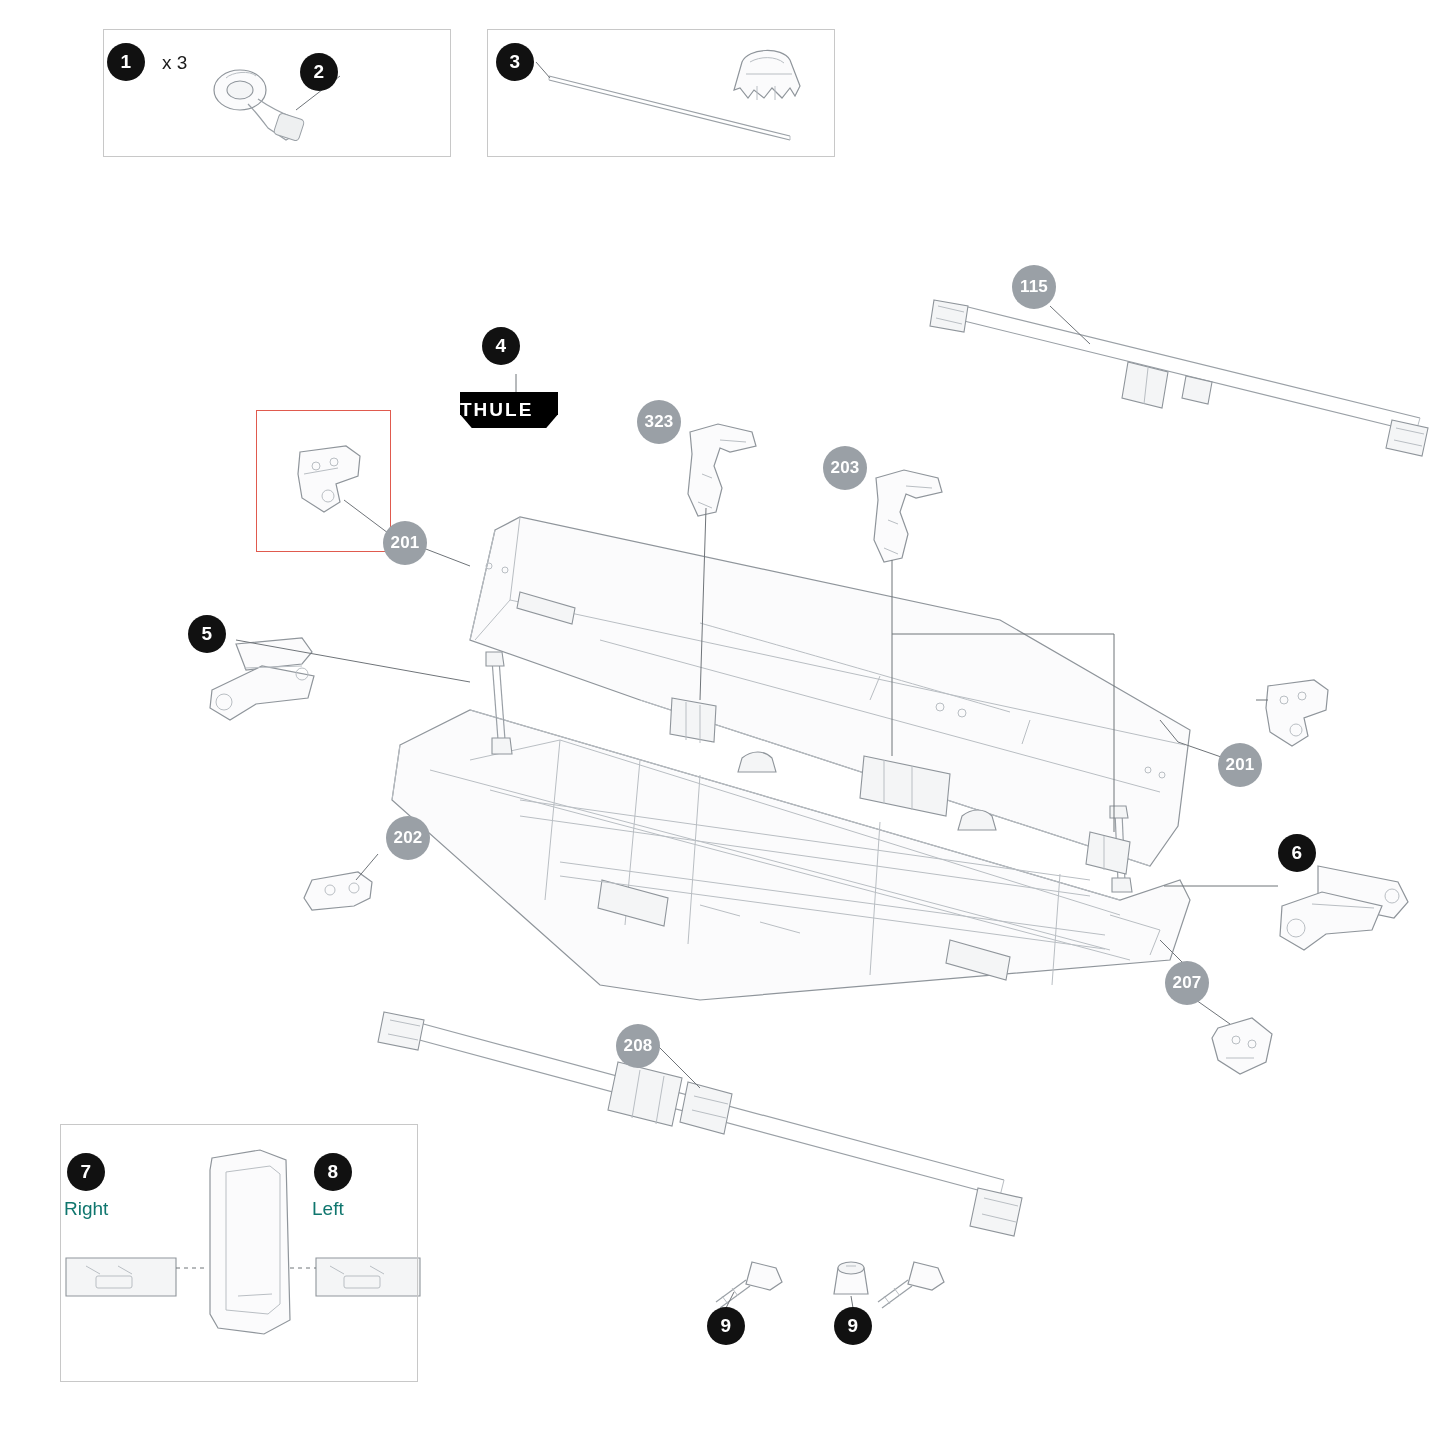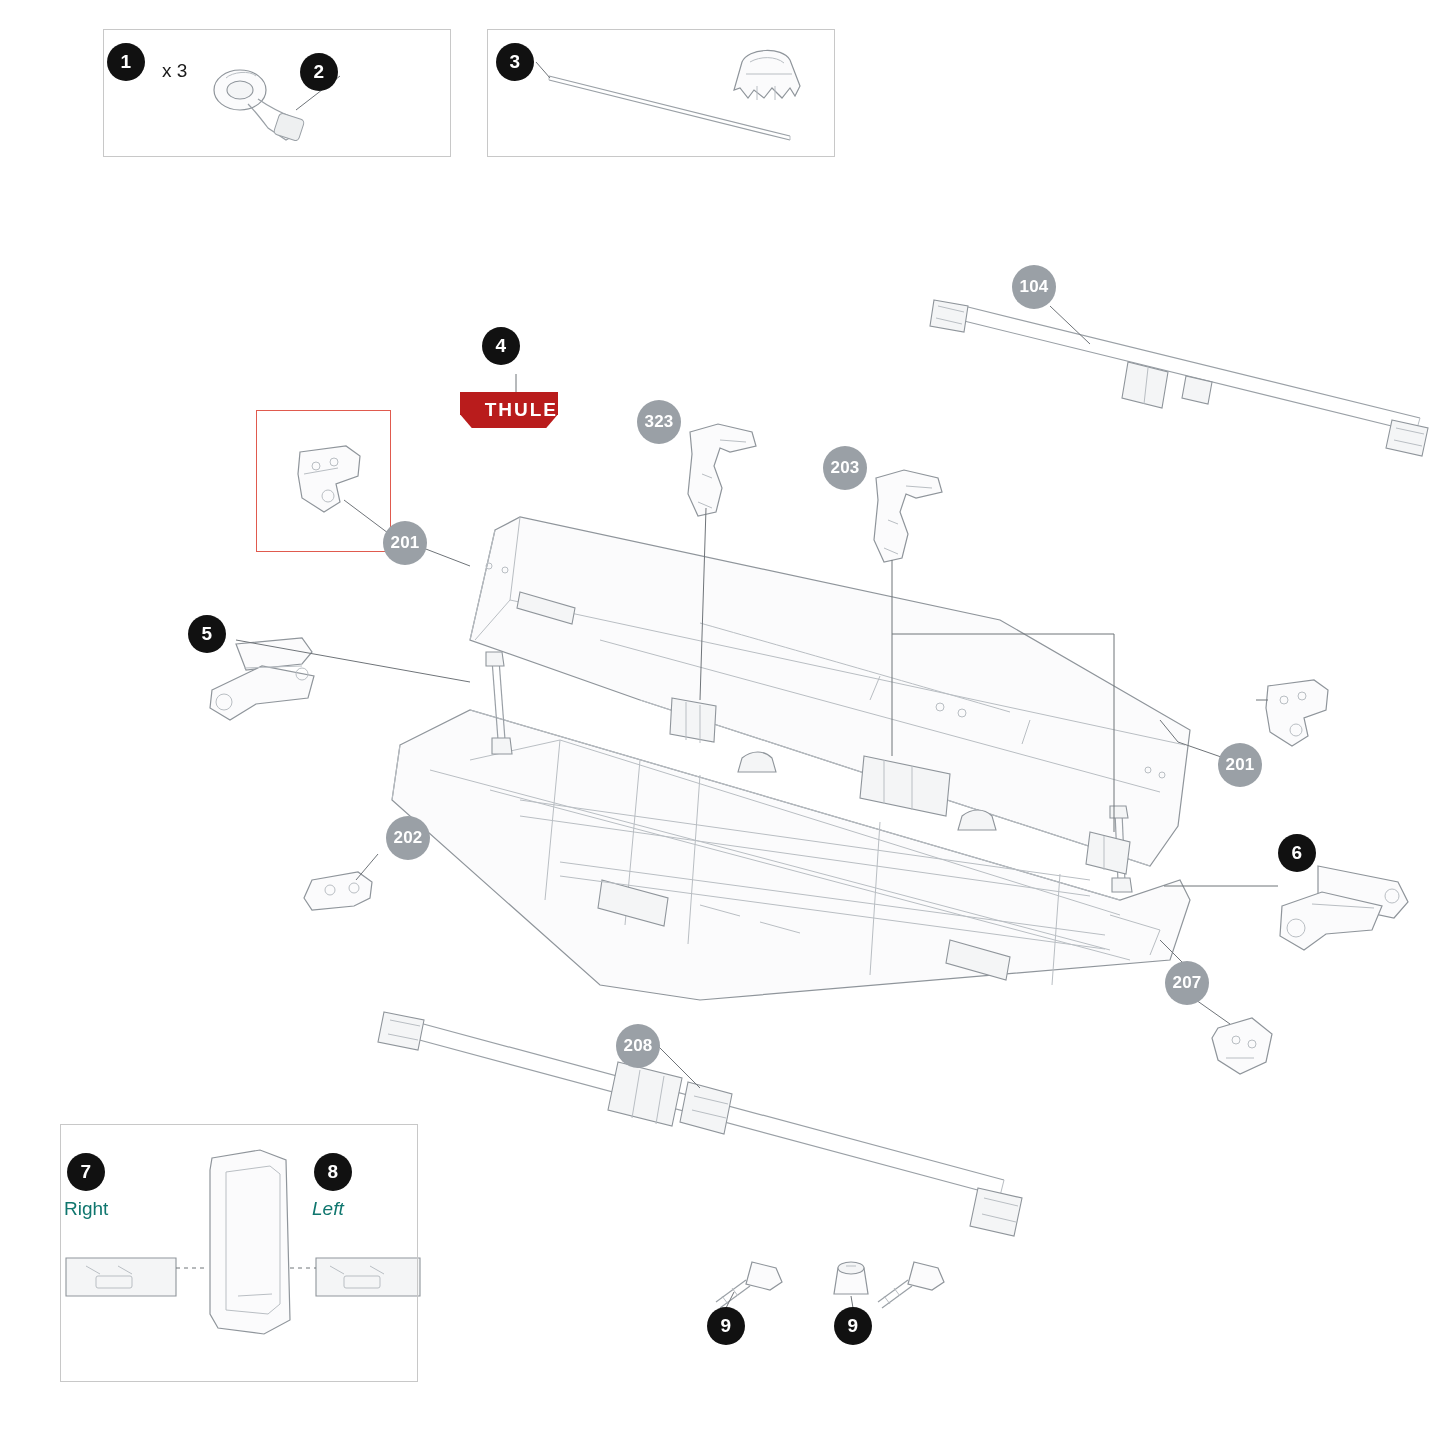--- a/index.html
+++ b/index.html
@@ -66,24 +66,24 @@
   .highlight-box {
     position: absolute;
     border: 1px solid #e05a4e;
     box-sizing: border-box;
     background: transparent;
   }
   .thule-logo {
     position: absolute;
     width: 98px;
     height: 36px;
-    background: #b91c1c;
+    background: #000000;
     display: flex;
     align-items: center;
-    justify-content: flex-end;
+    justify-content: flex-start;
     clip-path: polygon(0 0, 100% 0, 100% 62%, 88% 100%, 12% 100%, 0 62%);
   }
   .thule-logo span {
     color: #ffffff;
     font-size: 19px;
     font-weight: bold;
     letter-spacing: 2px;
     font-family: "Liberation Sans", sans-serif;
   }
   .mult-label {
@@ -330,36 +330,36 @@
   <div class="panel" style="left:103px; top:29px; width:348px; height:128px;"></div>
   <div class="panel" style="left:487px; top:29px; width:348px; height:128px;"></div>
   <div class="panel" style="left:60px; top:1124px; width:358px; height:258px;"></div>
 
   <div class="highlight-box" style="left:256px; top:410px; width:135px; height:142px;"></div>
 
   <div class="thule-logo" style="left:460px; top:392px;">
     <span>THULE</span>
   </div>
 
-  <div class="mult-label" style="left:162px; top:60px;">x 3</div>
+  <div class="mult-label" style="left:162px; top:52px;">x 3</div>
   <div class="boxlabel" style="left:64px; top:1198px;">Right</div>
-  <div class="boxlabel" style="left:312px; top:1198px;font-style:italic;">Left</div>
+  <div class="boxlabel" style="left:312px; top:1198px;">Left</div>
 
   <div class="bubble dark" style="left:126px; top:62px;">1</div>
   <div class="bubble dark" style="left:319px; top:72px;">2</div>
   <div class="bubble dark" style="left:515px; top:62px;">3</div>
   <div class="bubble dark" style="left:501px; top:346px;">4</div>
   <div class="bubble dark" style="left:207px; top:634px;">5</div>
   <div class="bubble dark" style="left:1297px; top:853px;">6</div>
   <div class="bubble dark" style="left:86px; top:1172px;">7</div>
   <div class="bubble dark" style="left:333px; top:1172px;">8</div>
   <div class="bubble dark" style="left:726px; top:1326px;">9</div>
   <div class="bubble dark" style="left:853px; top:1326px;">9</div>
 
-  <div class="bubble grey" style="left:1034px; top:287px;">104</div>
+  <div class="bubble grey" style="left:1034px; top:287px;">115</div>
   <div class="bubble grey" style="left:659px; top:422px;">323</div>
   <div class="bubble grey" style="left:845px; top:468px;">203</div>
   <div class="bubble grey" style="left:405px; top:543px;">201</div>
   <div class="bubble grey" style="left:1240px; top:765px;">201</div>
   <div class="bubble grey" style="left:408px; top:838px;">202</div>
   <div class="bubble grey" style="left:1187px; top:983px;">207</div>
   <div class="bubble grey" style="left:638px; top:1046px;">208</div>
 
 </div>
 

